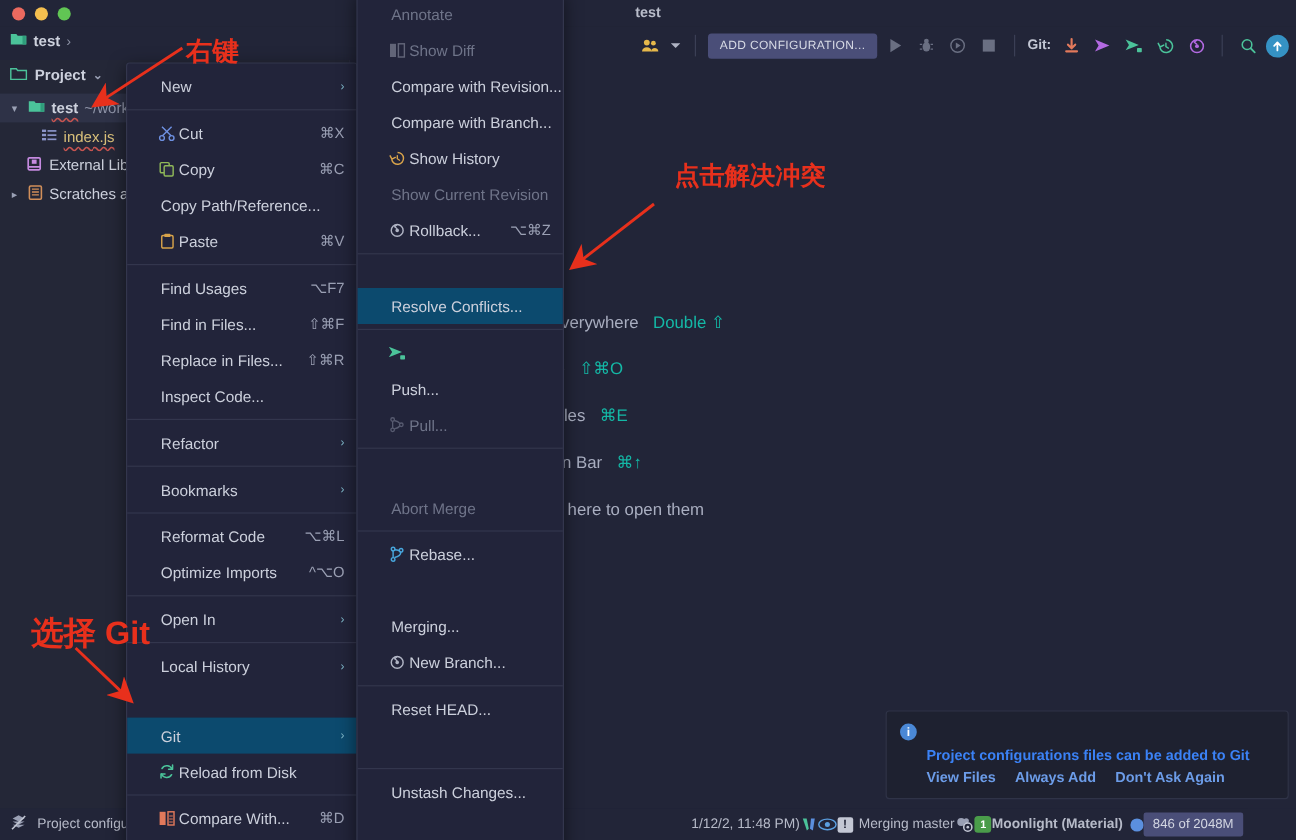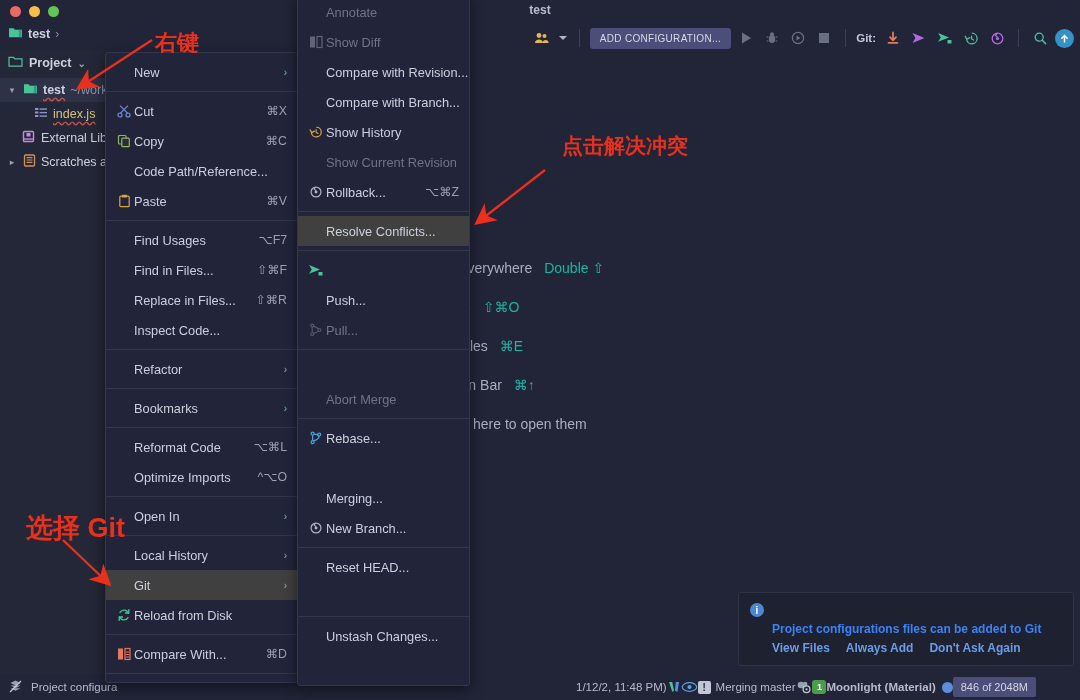--- a/index.html
+++ b/index.html
@@ -137,24 +137,24 @@
   
   .menu{
     position:absolute; background:#22243a; border:1px solid #33364d;
     border-radius:3px; box-shadow:0 4px 14px rgba(0,0,0,.5);
     padding:4px 0;
   }
   #ctx-menu{ left:105px; top:52px; width:193px; }
   #git-menu{ left:297px; top:-8px; width:173px; }
   .mi{
     height:30px; display:flex; align-items:center; position:relative;
-    padding-left:8px; padding-right:10px; font-size:12.8px; color:#ccd0dc;
+    padding-left:23px; padding-right:10px; font-size:12.8px; color:#ccd0dc;
     white-space:nowrap;
   }
-  .mi.hl{ background:#404040; }
+  .mi.hl{ background:#0c4a6e;margin-top:28px; }
   .mi.disabled{ color:#6f7489; }
   .mi .ic{ width:20px; flex:0 0 20px; display:flex; align-items:center; justify-content:center; }
   .mi .lbl{ flex:1 1 auto; }
   .mi .acc{ color:#9ba0b4; font-size:12.3px; margin-left:14px; }
   .mi .arrow{ color:#7fb7c9; font-size:10px; margin-left:10px; }
   .sep{ height:1px; background:#33364d; margin:4px 0; }
   .mi.noic{ padding-left:28px; }
 
   
   .anno{
@@ -450,21 +450,21 @@
         <svg width="14" height="14" viewBox="0 0 14 14">
           <rect x="1.5" y="1.5" width="7.5" height="8.5" rx="1" fill="none" stroke="#8fb858" stroke-width="1.2"></rect>
           <rect x="4.8" y="4.2" width="7.5" height="8.5" rx="1" fill="#2a2c42" stroke="#8fb858" stroke-width="1.2"></rect>
         </svg>
       </span>
       <span class="lbl">Copy</span>
       <span class="acc">⌘C</span>
     </div>
 
     <div class="mi noic">
-      <span class="lbl">Code Path/Reference...</span>
+      <span class="lbl">Copy Path/Reference...</span>
     </div>
 
     <div class="mi">
       <span class="ic">
         <svg width="13" height="14" viewBox="0 0 13 14">
           <rect x="1.8" y="2.2" width="9.4" height="10.5" rx="1" fill="none" stroke="#d8a34a" stroke-width="1.2"></rect>
           <rect x="4" y="0.8" width="5" height="2.8" rx="0.6" fill="#d8a34a"></rect>
         </svg>
       </span>
       <span class="lbl">Paste</span>

